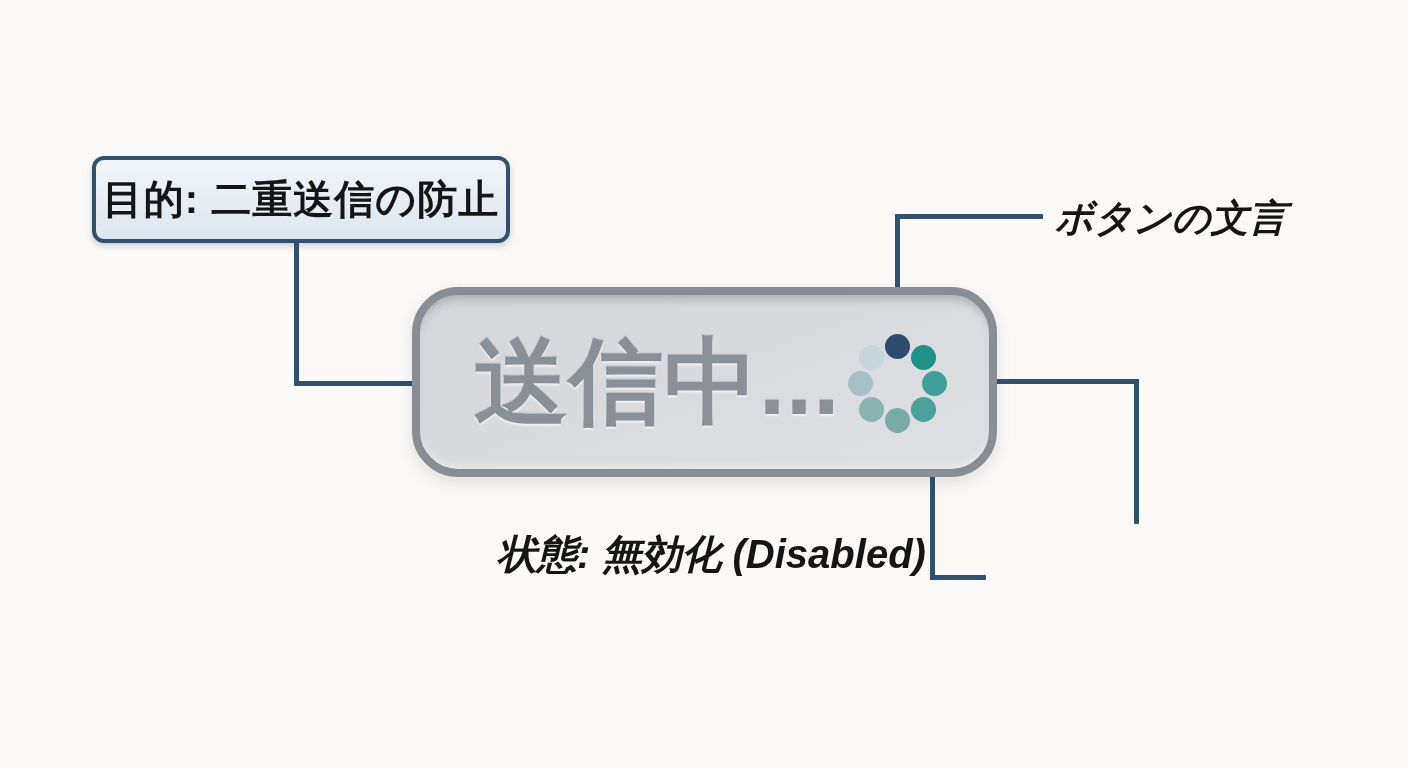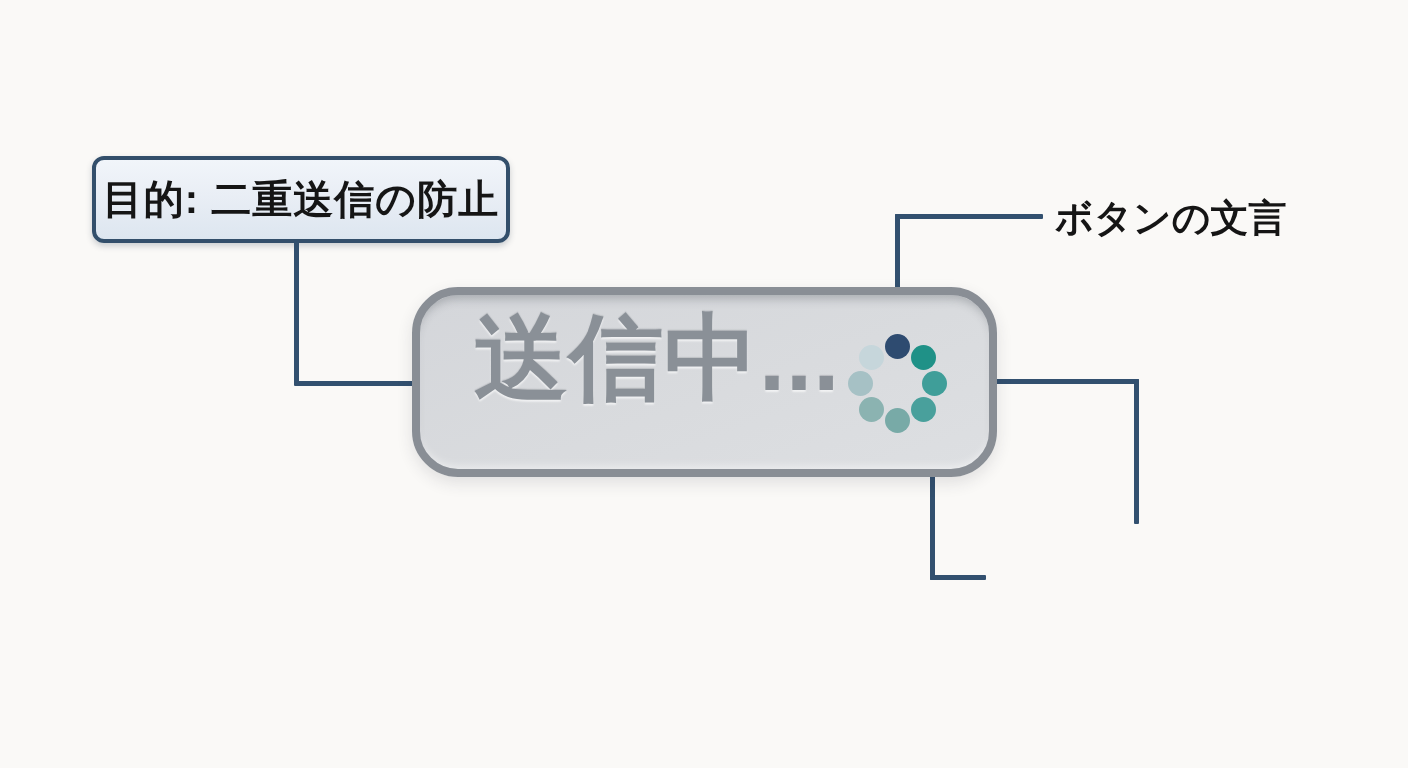--- a/index.html
+++ b/index.html
@@ -40,21 +40,21 @@
   
   .submit-button{
     position:absolute;left:412px;top:287px;width:585px;height:190px;
     background:linear-gradient(160deg,#d4d6da 0%,var(--color-button-fill) 55%,#dddfe2 100%);
     border:8px solid var(--color-button-border);
     border-radius:46px;
     box-shadow:
       inset 0 9px 10px -5px rgba(55,60,70,0.28),
       inset 0 -7px 10px -5px rgba(255,255,255,0.55),
       0 6px 16px rgba(40,45,55,0.12);
-    display:flex;
+    display:flex;align-items:center;
     padding-left:54px;
     cursor:not-allowed;
     font-family:inherit;
   }
   .submit-button .btn-label{
     font-size:94px;font-weight:700;letter-spacing:1px;white-space:nowrap;
     color:var(--color-button-text);
     text-shadow:0 2px 2px rgba(255,255,255,0.65),0 -1px 1px rgba(70,75,85,0.18);
   }
 
@@ -67,20 +67,21 @@
   .spinner .dot:nth-child(4){left:50.5px;top:50.5px;}
   .spinner .dot:nth-child(5){left:24.5px;top:61.5px;}
   .spinner .dot:nth-child(6){left:-1.5px;top:50.5px;}
   .spinner .dot:nth-child(7){left:-12.5px;top:24.5px;}
   .spinner .dot:nth-child(8){left:-1.5px;top:-1.5px;}
 
   
   .annotation{
     position:absolute;font-weight:700;white-space:nowrap;
     color:var(--color-label-text);
+    font-style:italic;
   }
   .annotation-button-text{left:1055px;top:193px;font-size:38px;}
   .annotation-spinner{left:993px;top:538px;font-size:37px;line-height:45px;white-space:normal;width:360px;}
   .annotation-status{left:497px;top:527px;font-size:40px;}
 </style>
 </head>
 <body>
 
 <div class="canvas">
 
@@ -111,14 +112,15 @@
     <span class="dot" style="background: rgb(73, 160, 156);"></span>
     <span class="dot" style="background: rgb(120, 170, 167);"></span>
     <span class="dot" style="background: rgb(139, 179, 177);"></span>
     <span class="dot" style="background: rgb(166, 193, 197);"></span>
     <span class="dot" style="background: rgb(198, 214, 219);"></span>
   </div>
 
   <div class="annotation annotation-button-text">ボタンの文言</div>
 
 
+  <div class="annotation annotation-status">状態: 無効化 (Disabled)</div>
 
 </div>
 
 </body></html>

